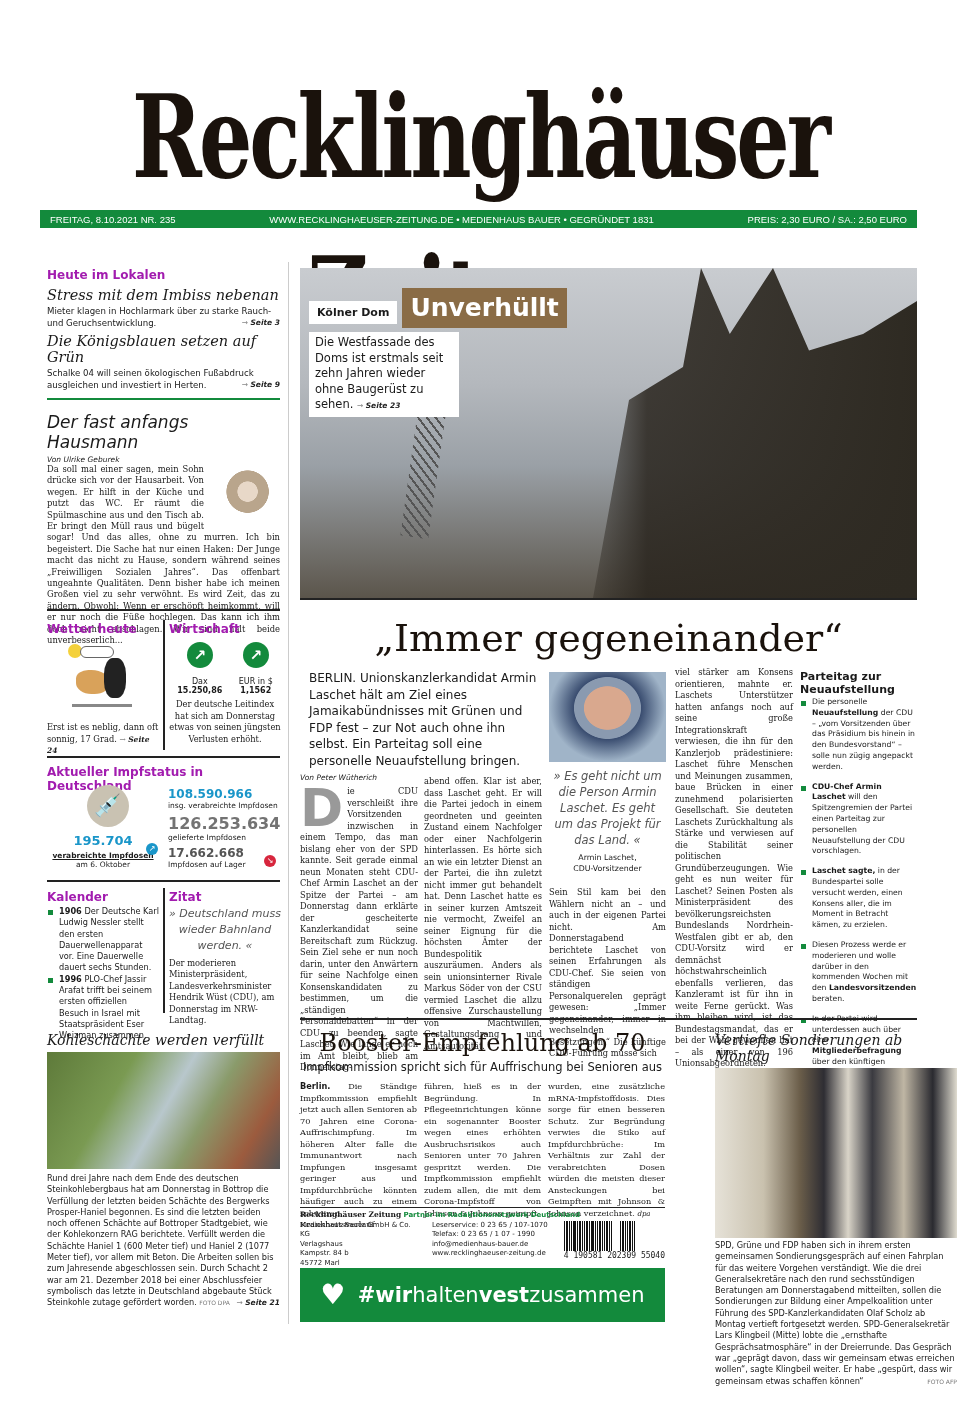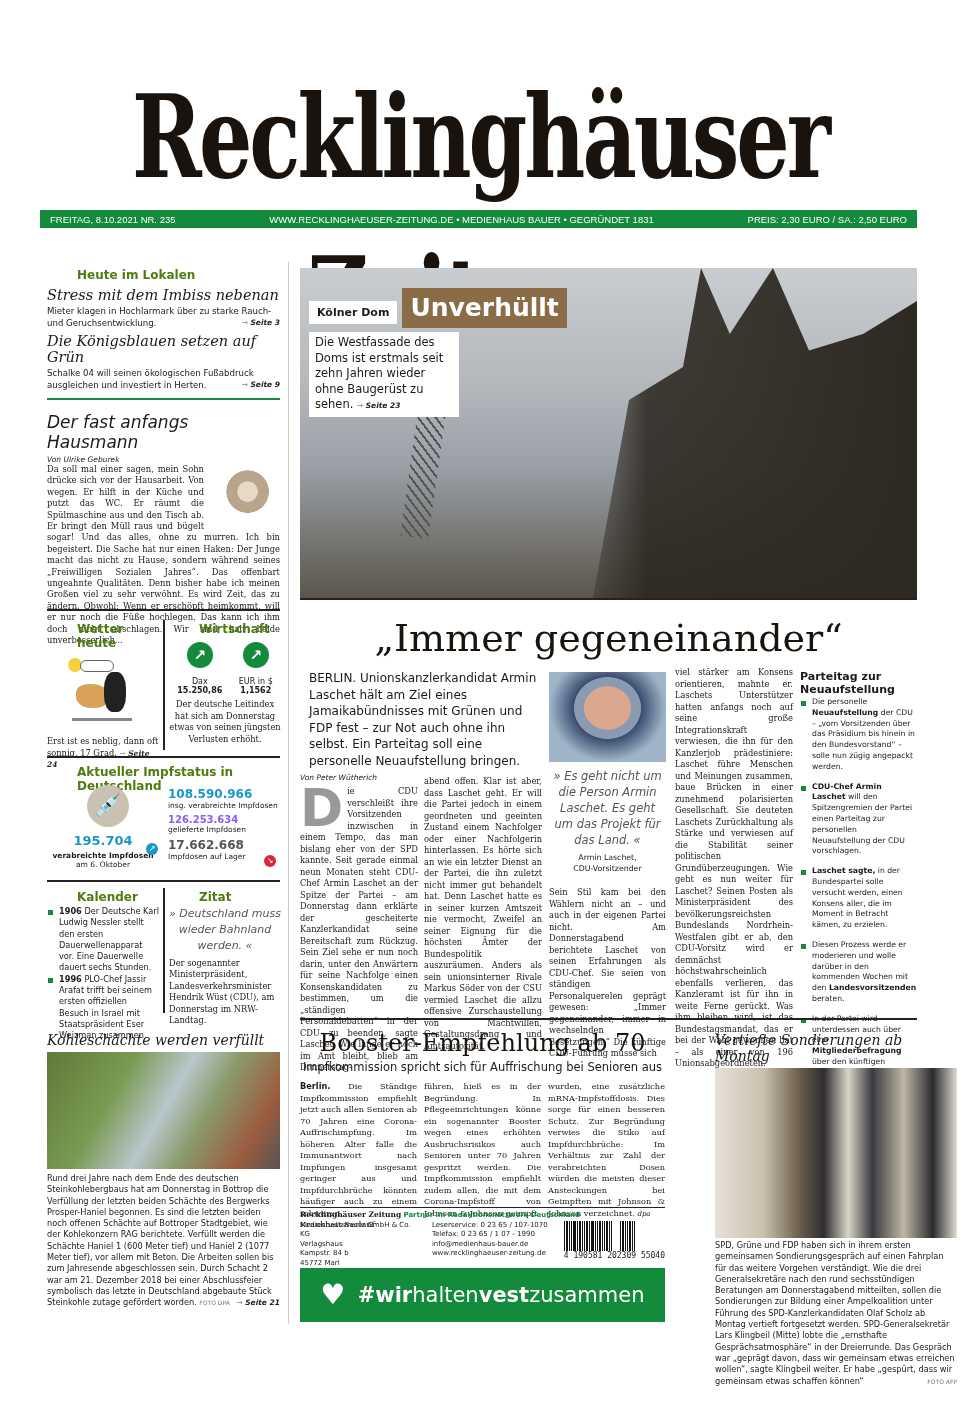--- a/index.html
+++ b/index.html
@@ -1,20 +1,20 @@
 <!DOCTYPE html>
 <html><head>
 <meta charset="utf-8">
 <style>
   * { box-sizing: border-box; margin: 0; padding: 0; }
   body { width: 965px; height: 1406px; background: #fff; font-family: "DejaVu Sans", sans-serif; color: #1a1a1a; position: relative; overflow: hidden; }
   .abs { position: absolute; }
   .masthead { left: 40px; top: 78px; width: 880px; height: 120px; text-align: center; font-family: "DejaVu Serif", serif; font-weight: bold; font-size: 84px; letter-spacing: -3px; color: #1a120c; line-height: 120px; transform: scaleY(1.35); transform-origin: center; }
   .dateline { left: 40px; top: 210px; width: 877px; height: 18px; background: #138a3c; color: #fff; font-size: 9.5px; display: flex; justify-content: space-between; align-items: center; padding: 0 10px; font-family: "Liberation Sans", sans-serif; }
-  .green-h { color: #4d7c0f; font-family: "DejaVu Sans", sans-serif; font-weight: bold; font-size: 12px; margin-left: 30px; }
+  .green-h { color: #a21caf; font-family: "DejaVu Sans", sans-serif; font-weight: bold; font-size: 12px; }
   .serif-it { font-family: "DejaVu Serif", serif; font-style: italic; }
   .sans-s { font-family: "DejaVu Sans", sans-serif; font-size: 8.6px; line-height: 12px; }
   .serif-s { font-family: "DejaVu Serif", serif; font-size: 8.6px; line-height: 12px; text-align: justify; hyphens: auto; }
   .seite { font-size: 7.5px; font-style: italic; font-weight: bold; color:#222; float: right; }
   .seite .arr { color: #888; font-style: normal; font-weight: normal; }
   .rule-g { height: 2px; background: #138a3c; }
   .rule-k { height: 2px; background: #222; }
   .vrule { width: 1.5px; background: #222; }
   .photo { overflow: hidden; }
   .cathedral { left: 300px; top: 268px; width: 617px; height: 330px; background: linear-gradient(#c9ccd0 0%, #b4b8bd 35%, #9aa0a6 60%, #5b554b 100%); }
@@ -92,48 +92,48 @@
   </div>
   <div class="serif-s" style="font-size:8.3px;line-height:11.5px;text-align:center;margin-top:4px;">Der deutsche Leitindex hat sich am Donnerstag etwas von seinen jüngsten Verlusten erhöht.</div>
 </div>
 <div class="abs rule-k" style="left:47px;top:756px;width:233px;"></div>
 
 <div class="abs" style="left:47px;top:765px;width:233px;height:108px;">
   <div class="green-h">Aktueller Impfstatus in Deutschland</div>
   <div style="position:absolute;left:40px;top:20px;width:42px;height:42px;border-radius:50%;background:#c9c2b2;text-align:center;line-height:42px;font-size:22px;">💉</div>
   <div style="position:absolute;left:0;top:66px;width:112px;text-align:center;">
     <div class="teal" style="font-size:13px;line-height:20px;">195.704</div>
-    <div style="font-size:7.5px;font-weight:bold;">verabreichte Impfdosen</div>
+    <div style="font-size:7.5px;font-weight:bold;text-decoration:underline;">verabreichte Impfdosen</div>
     <div style="font-size:7.5px;">am 6. Oktober</div>
   </div>
   <div style="position:absolute;left:99px;top:78px;width:12px;height:12px;border-radius:50%;background:#1a96c9;color:#fff;font-size:8px;line-height:12px;text-align:center;">↗</div>
   <div style="position:absolute;left:121px;top:22px;width:112px;">
     <div class="teal" style="font-size:12px;">108.590.966</div>
     <div style="font-size:7.5px;margin-bottom:4px;">insg. verabreichte Impfdosen</div>
-    <div style="font-size:10px;color:#8b5cf6;font-weight:bold;">126.253.634</div>
+    <div style="font-size:16px;color:#737373;font-weight:bold;">126.253.634</div>
     <div style="font-size:7.5px;margin-bottom:4px;">gelieferte Impfdosen</div>
     <div class="grey-n" style="font-size:12px;">17.662.668</div>
     <div style="font-size:7.5px;">Impfdosen auf Lager</div>
   </div>
   <div style="position:absolute;left:217px;top:90px;width:12px;height:12px;border-radius:50%;background:#d7263d;color:#fff;font-size:8px;line-height:12px;text-align:center;">↘</div>
 </div>
 <div class="abs rule-k" style="left:47px;top:880px;width:233px;"></div>
 
 <div class="abs" style="left:47px;top:890px;width:112px;">
   <div class="green-h">Kalender</div>
   <ul class="bullets sans-s" style="font-size:8.2px;line-height:11.3px;margin-top:2px;">
     <li><b>1906</b> <span>Der Deutsche Karl Ludwig Nessler stellt den ersten Dauerwellenapparat vor. Eine Dauerwelle dauert sechs Stunden.</span></li>
     <li><b>1996</b> <span>PLO-Chef Jassir Arafat trifft bei seinem ersten offiziellen Besuch in Israel mit Staatspräsident Eser Weizman zusammen.</span></li>
   </ul>
 </div>
 <div class="abs vrule" style="left:163px;top:888px;height:125px;"></div>
 <div class="abs" style="left:169px;top:890px;width:112px;">
   <div class="green-h">Zitat</div>
   <div class="quote" style="font-size:11px;line-height:16px;margin:2px 0 4px;">» Deutschland muss wieder Bahnland werden. «</div>
-  <div class="serif-s" style="font-size:8.3px;line-height:11.4px;text-align:left;">Der sogenannter Ministerpräsident, Landesverkehrsminister Hendrik Wüst (CDU), am Donnerstag im NRW-Landtag.</div>
+  <div class="serif-s" style="font-size:8.3px;line-height:11.4px;text-align:left;">Der moderieren Ministerpräsident, Landesverkehrsminister Hendrik Wüst (CDU), am Donnerstag im NRW-Landtag.</div>
 </div>
 
 <div class="abs" style="left:47px;top:1032px;width:233px;">
   <div class="serif-it" style="font-size:14px;">Kohleschächte werden verfüllt</div>
   <div class="photo" style="margin-top:4px;height:117px;background:linear-gradient(120deg,#5e7a3a 0%,#7a9a52 30%,#b8c7cc 50%,#8a9b6b 65%,#9c5b3e 85%,#555 100%);"></div>
   <div class="sans-s" style="font-size:8.2px;line-height:11.3px;margin-top:4px;"><span>Rund drei Jahre nach dem Ende des deutschen Steinkohlebergbaus hat am Donnerstag in Bottrop die Verfüllung der letzten beiden Schächte des Bergwerks Prosper-Haniel begonnen. Es sind die letzten beiden noch offenen Schächte auf Bottroper Stadtgebiet, wie der Kohlekonzern RAG berichtete. Verfüllt werden die Schächte Haniel 1 (600 Meter tief) und Haniel 2 (1077 Meter tief), vor allem mit Beton. Die Arbeiten sollen bis zum Jahresende abgeschlossen sein. Durch Schacht 2 war am 21. Dezember 2018 bei einer Abschlussfeier symbolisch das letzte in Deutschland abgebaute Stück Steinkohle zutage gefördert worden.</span> <span style="font-size:6px;color:#777;">FOTO DPA</span> <span class="seite"><span class="arr">→ </span><span>Seite 21</span></span></div>
 </div>
 
 <div class="abs vrule" style="left:288px;top:262px;height:1062px;background:#ccc;width:1px;"></div>
 

